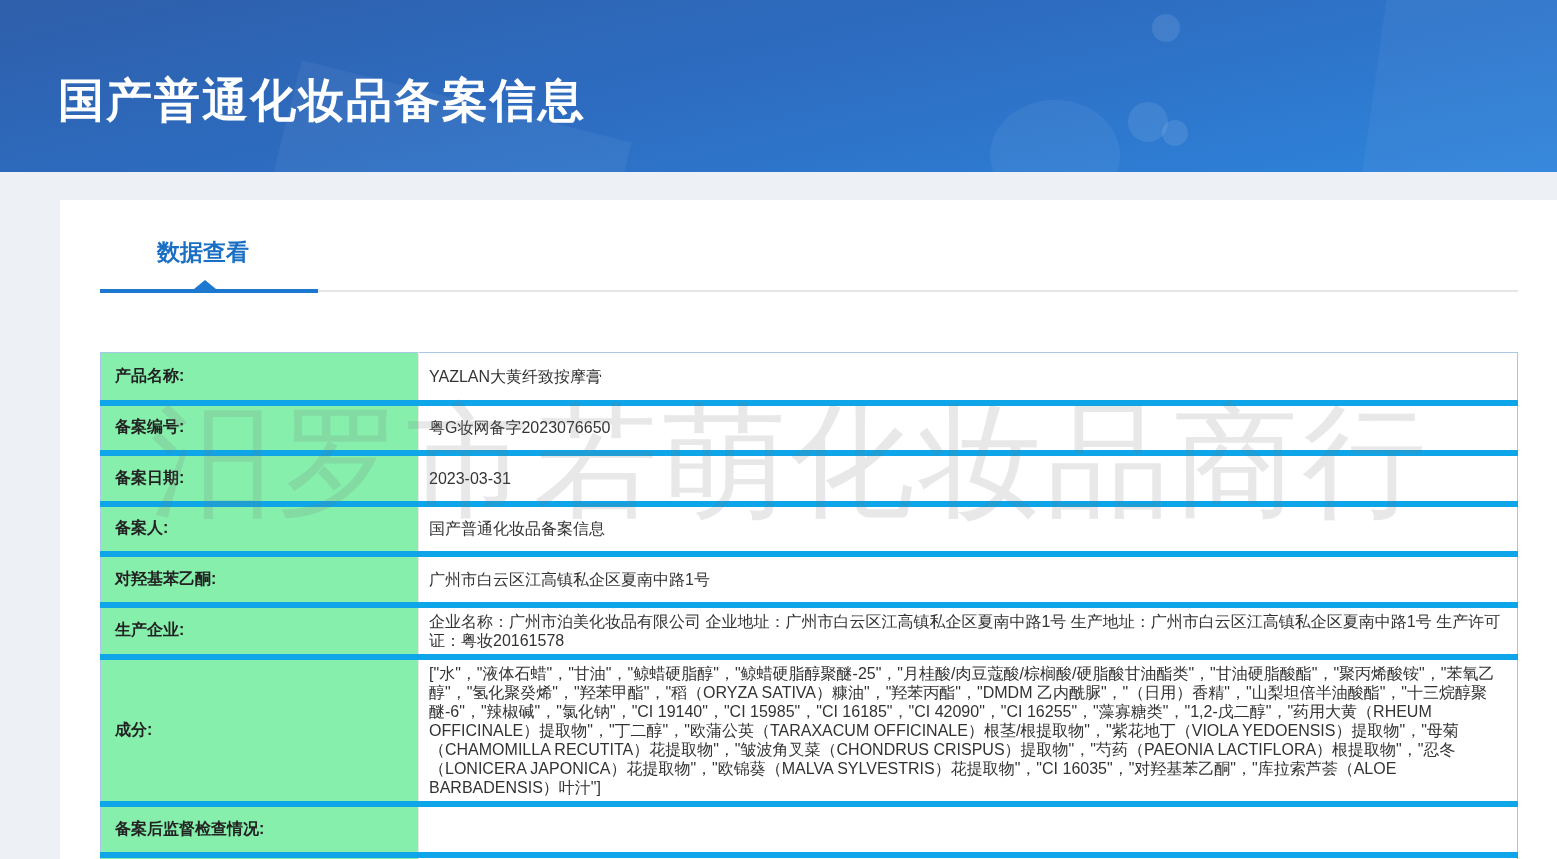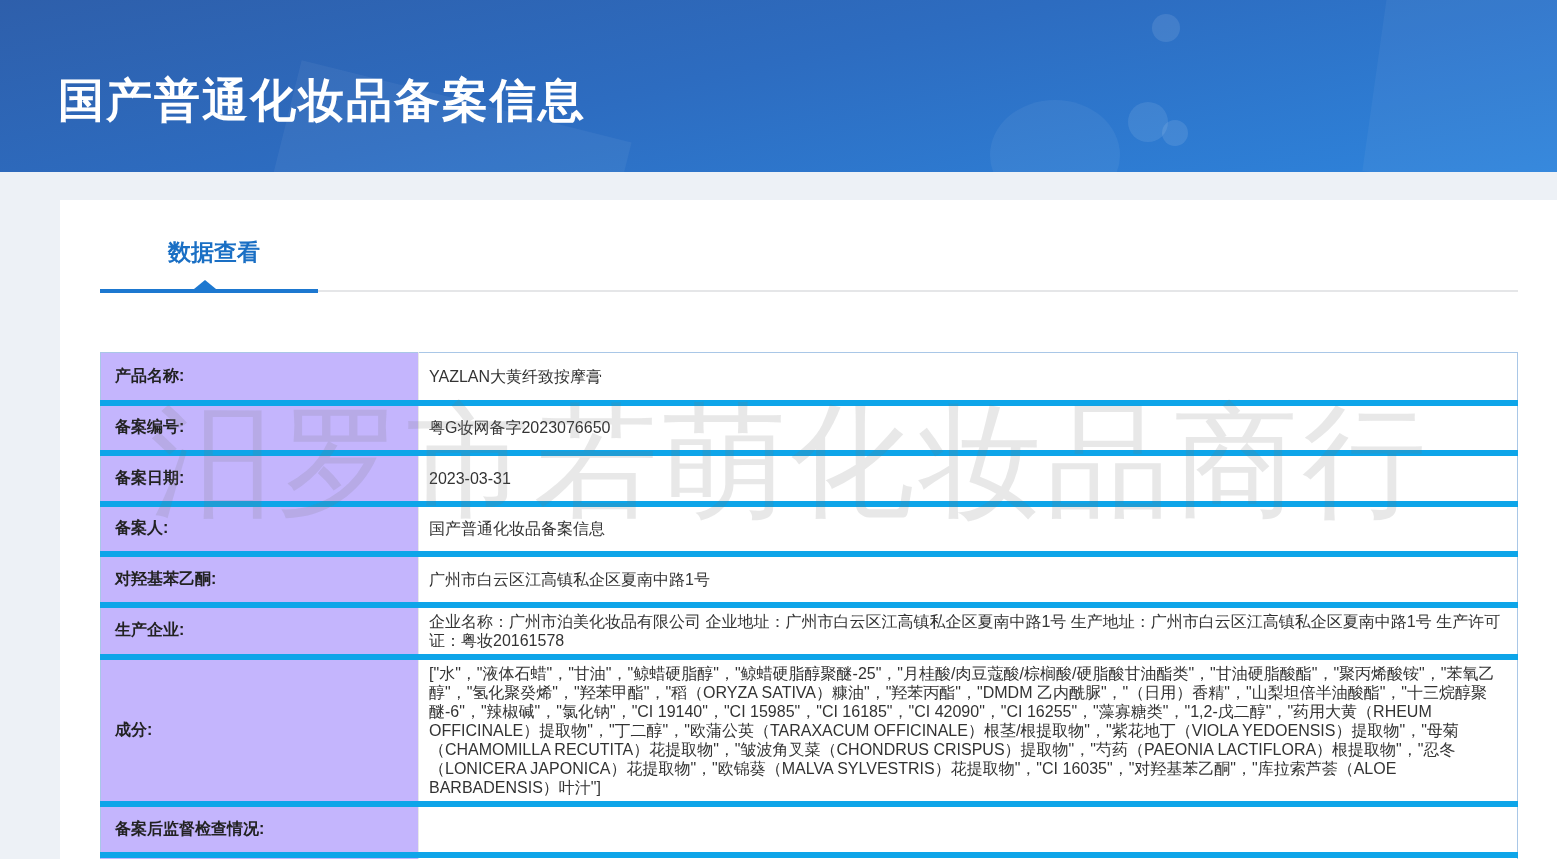--- a/index.html
+++ b/index.html
@@ -34,21 +34,21 @@
   
   .card {
     position: absolute; left: 60px; top: 200px;
     width: 1497px; height: 659px;
     background: #ffffff;
     overflow: hidden;
   }
 
   
   .tab-label {
-    position: absolute; left: 108px; top: 37px;
+    position: absolute; left: 97px; top: 37px;
     font-size: 23px; font-weight: bold; color: #1a6fc4;
     cursor: pointer; white-space: nowrap;
   }
   .tab-rule {
     position: absolute; left: 40px; top: 89px;
     width: 1418px; height: 4px;
   }
   .tab-rule-gray {
     position: absolute; left: 0; top: 1px; width: 100%; height: 2px;
     background: #e5e6e8;
@@ -75,21 +75,21 @@
   .info-table {
     position: absolute; left: 40px; top: 152px;
     width: 1418px;
     border-collapse: collapse;
     table-layout: fixed;
     border: 1px solid #a9c7e7;
   }
   .info-table td { vertical-align: middle; }
   .info-table td.label-cell {
     width: 318px;
-    background: #c4b5fd;
+    background: #86efac;
     font-weight: bold;
     font-size: 16px;
     color: #222222;
     padding-left: 14px;
     border-right: 1px solid #e9e9e9;
   }
   .info-table td.value-cell {
     font-size: 16px;
     color: #333333;
     padding: 4px 14px 4px 10px;

